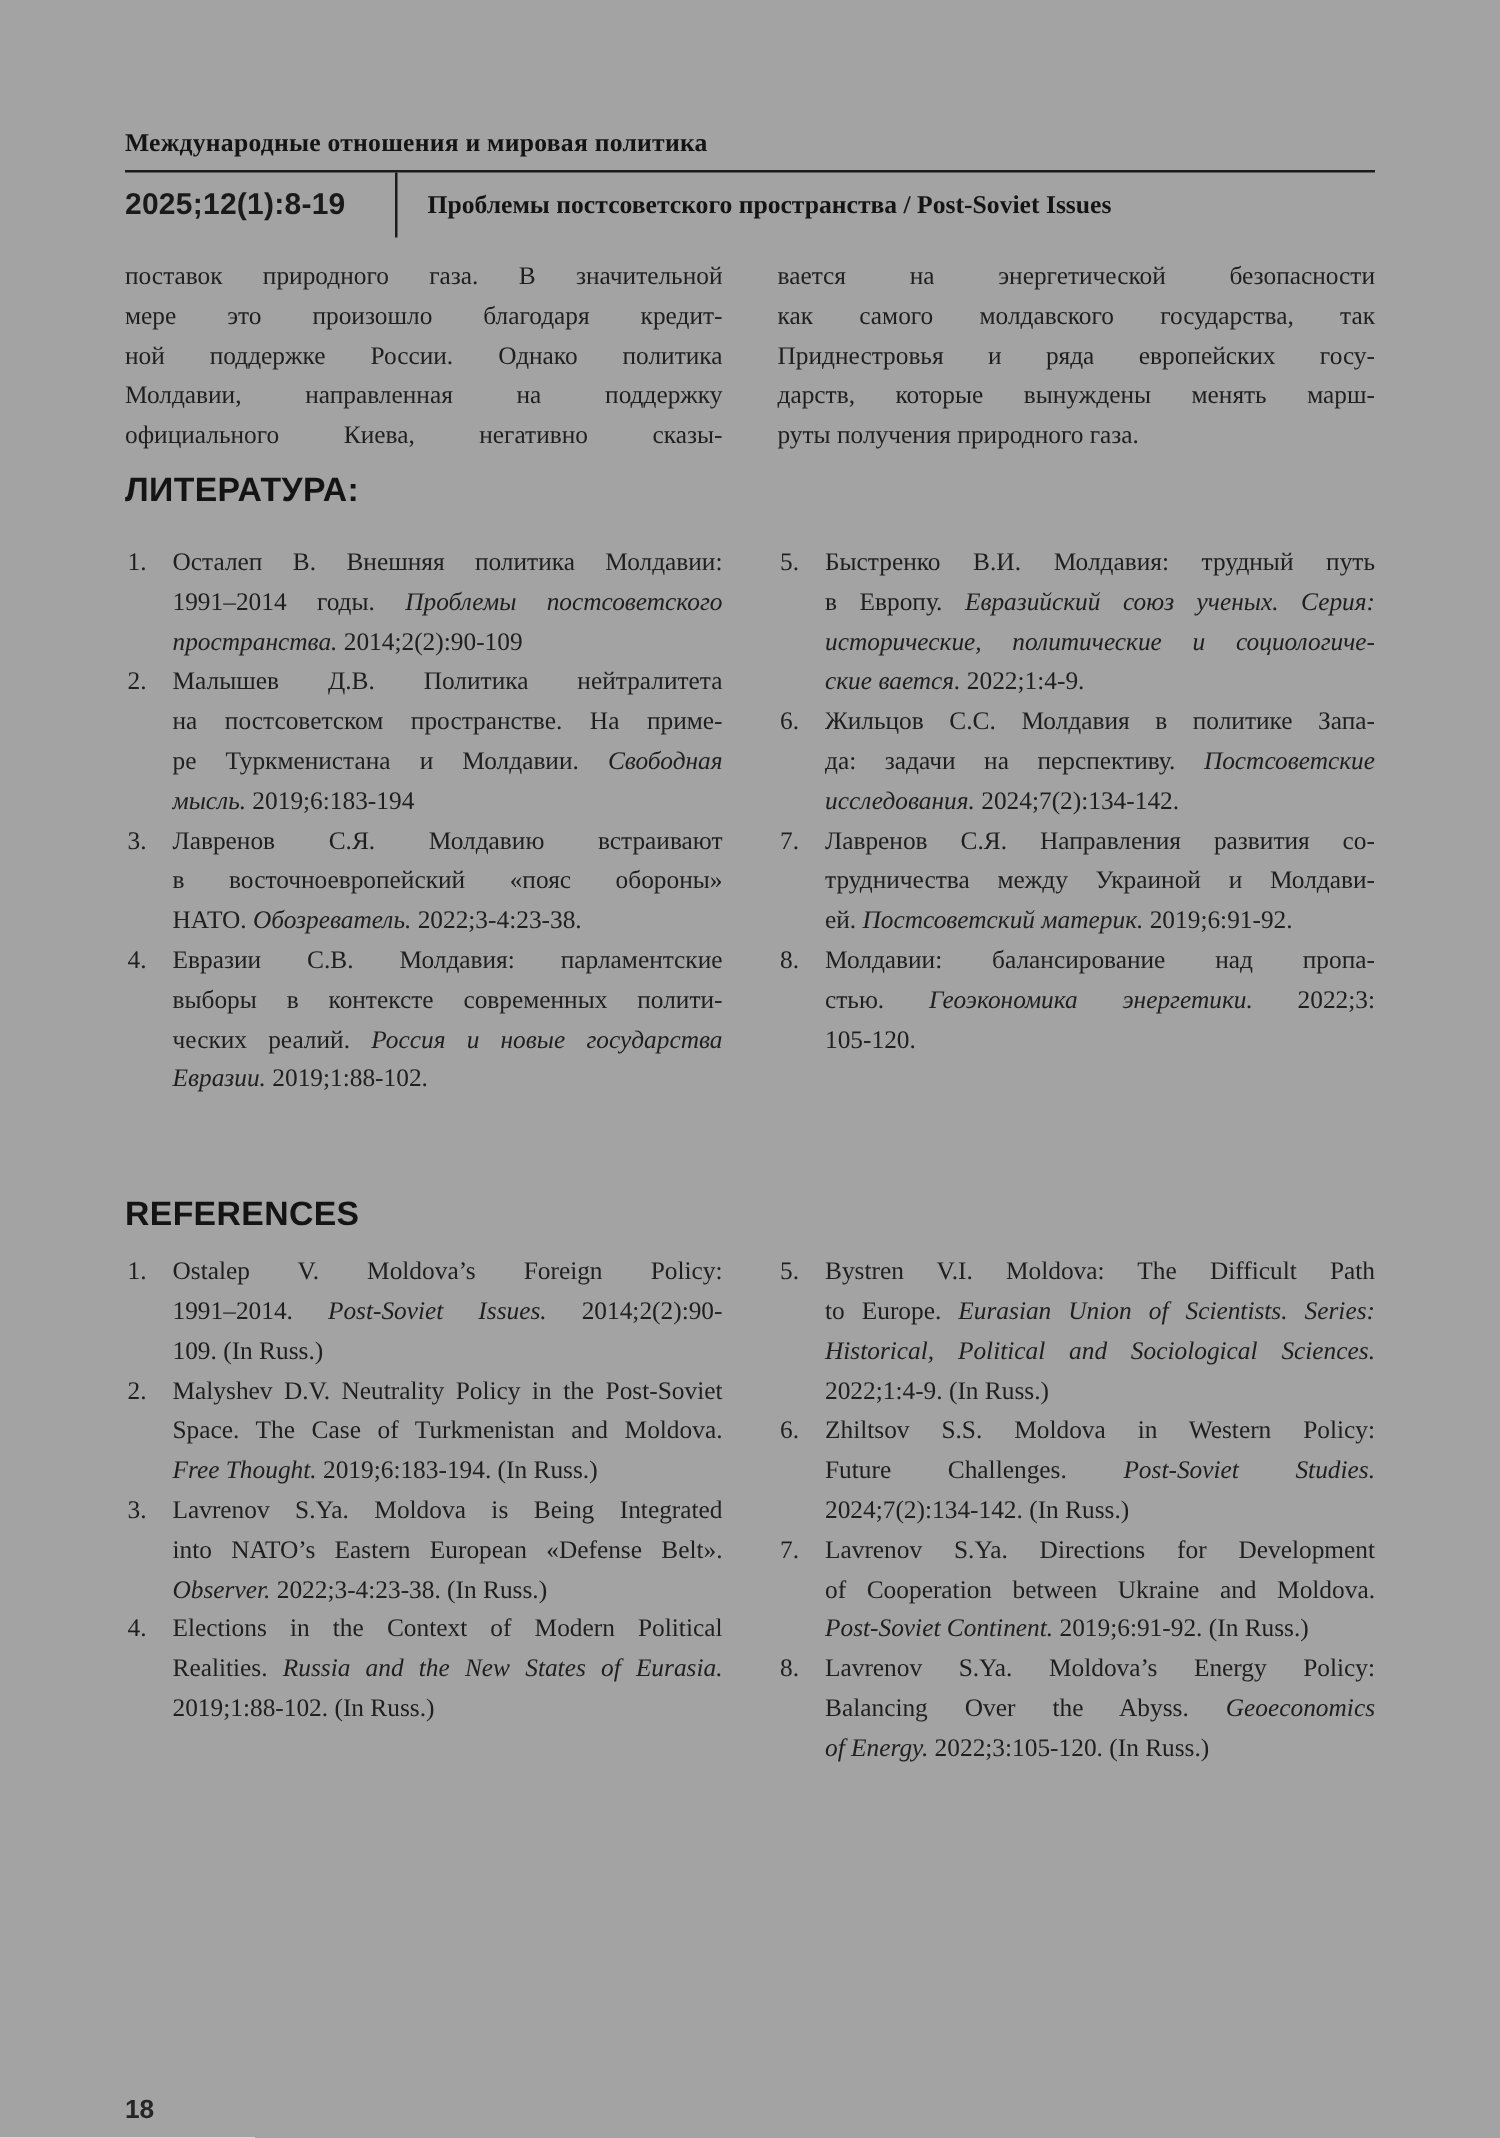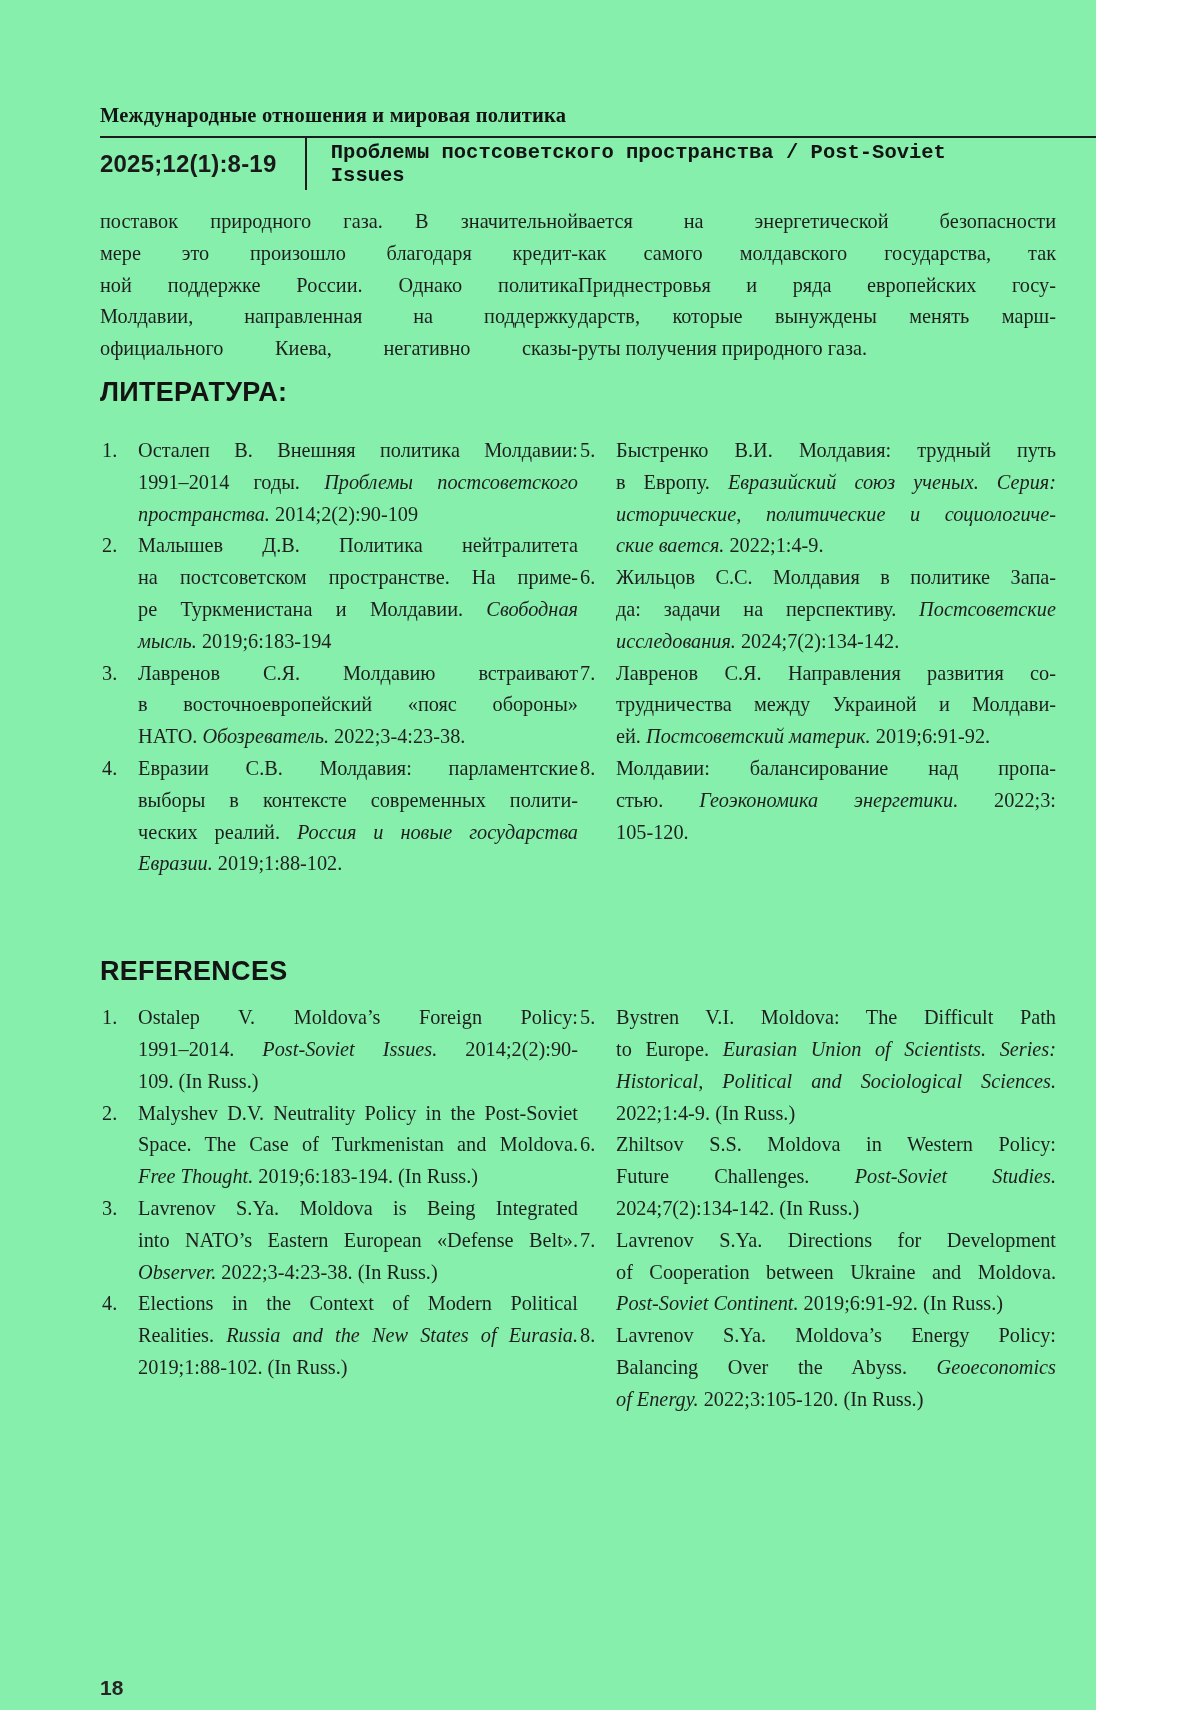--- a/index.html
+++ b/index.html
@@ -1,20 +1,20 @@
 <!DOCTYPE html>
 <html><head>
 <meta charset="utf-8">
 <style>
   html, body { margin: 0; padding: 0; background: #ffffff; }
   .page {
     position: relative;
-    width: 1096px;
+    width: 1200px;
     height: 1710px;
-    background: #86efac;
+    background: #a3a3a3;
     color: #1b1b1b;
     overflow: hidden;
     font-family: "Liberation Serif", "DejaVu Serif", serif;
   }
   .inner { padding: 103px 100px 0 100px; }
 
   
   .running-head {
     font-family: "Liberation Serif", serif;
     font-weight: 700;
@@ -36,28 +36,28 @@
     font-family: "Liberation Sans", sans-serif;
     font-weight: 700;
     font-size: 24px;
     letter-spacing: 0.2px;
     color: #1a1a1a;
   }
   .vdiv { width: 2px; background: #1c1c1c; }
   .journal-title {
     display: flex; align-items: center;
     padding-left: 24px;
-    font-family: Liberation Mono, monospace;
+    font-family: Liberation Serif, serif;
     font-weight: 700;
     font-size: 20.5px;
     color: #141414;
   }
 
   
-  .two-col { display: flex; }
+  .two-col { display: flex; gap: 44px; }
   .col { width: 478px; flex: none; }
   .body-cols { margin-top: 16px; }
 
   
   .tl {
     font-size: 20.3px;
     line-height: 31.8px;
     white-space: nowrap;
     color: #1f1f1f;
   }

